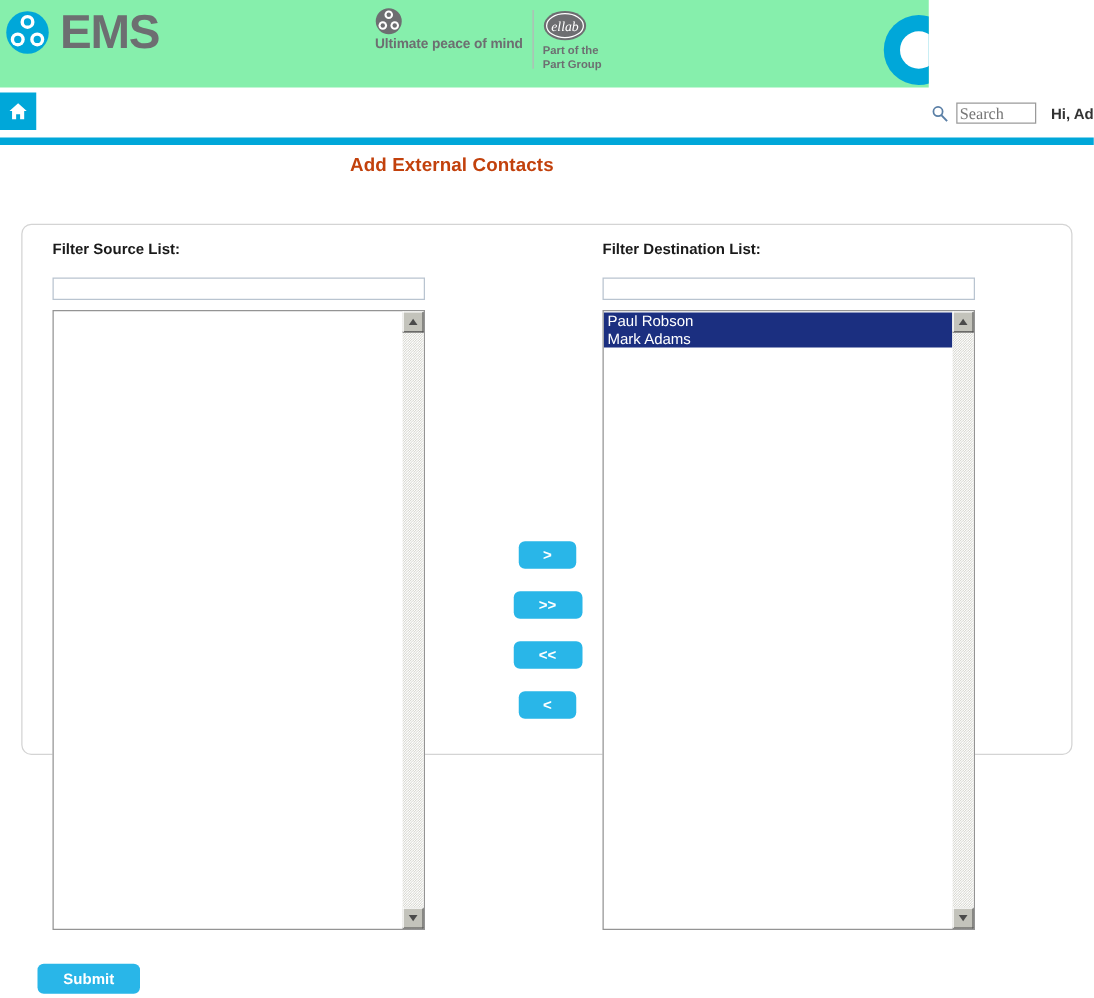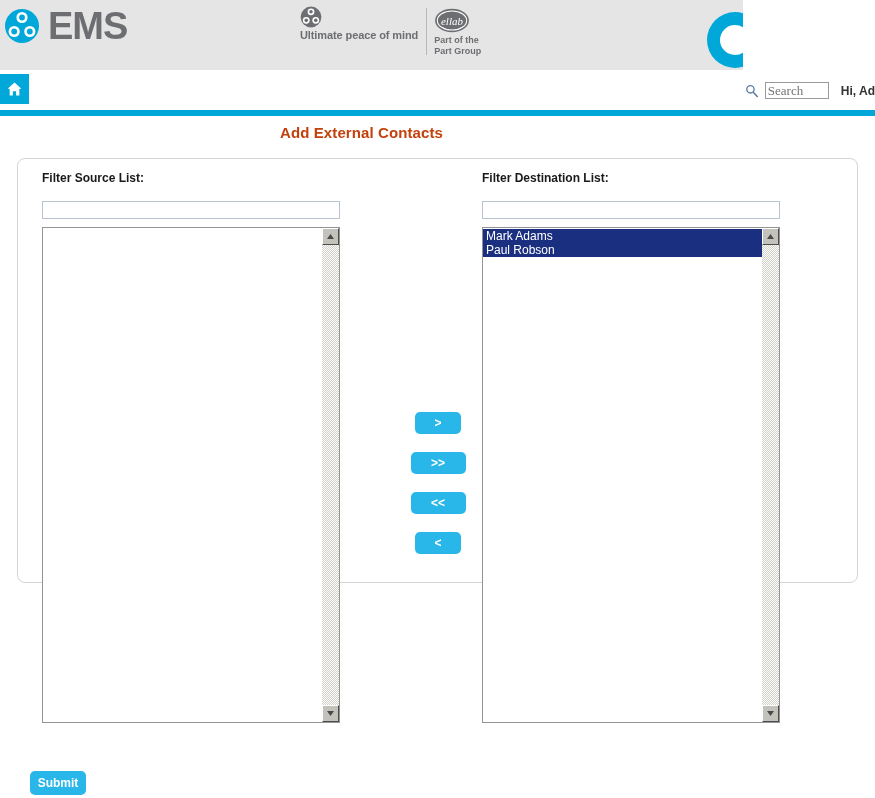--- a/index.html
+++ b/index.html
@@ -8,21 +8,21 @@
     width: 875px; height: 798px;
     background: #ffffff;
     font-family: "Liberation Sans", sans-serif;
     overflow: hidden;
   }
 
   
   #header {
     position: relative;
     width: 743px; height: 70px;
-    background: #e5e5e5;
+    background: #86efac;
     overflow: hidden;
   }
   #ems-logo-group {
     position: absolute; left: 4px; top: 8px;
     display: flex; align-items: center; gap: 8px;
   }
   #ems-mark { width: 36px; height: 36px; display: block; }
   #ems-wordmark {
     font-size: 38px; font-weight: bold; color: #6d6e71;
     letter-spacing: -1px; line-height: 36px;
@@ -95,21 +95,21 @@
   
   #page-title {
     position: absolute; left: 0; top: 124px; width: 723px;
     text-align: center;
     font-size: 15px; font-weight: bold; color: #c2410c;
     letter-spacing: 0.1px;
   }
 
   
   #panel {
-    position: absolute; left: 17px; top: 158px;
+    position: absolute; left: 17px; top: 179px;
     width: 841px; height: 425px;
     background: #ffffff;
     border: 1px solid #d4d4d4;
     border-radius: 8px;
   }
 
   .col-label {
     position: absolute;
     font-size: 12px; font-weight: bold; color: #1a1a1a;
   }
@@ -202,21 +202,21 @@
     height: 22px;
   }
   #btn-move-right { width: 46px; }
   #btn-move-all-right { width: 55px; }
   #btn-move-all-left { width: 55px; }
   #btn-move-left { width: 46px; }
 
   
   #submit-button {
     position: absolute; left: 30px; top: 771px;
-    width: 56px; height: 24px;
+    width: 82px; height: 24px;
     background: #29b6e8; color: #ffffff;
     border: none; border-radius: 5px;
     font-size: 12px; font-weight: bold;
     font-family: "Liberation Sans", sans-serif;
     cursor: pointer;
   }
 </style>
 </head>
 <body>
 
@@ -322,22 +322,22 @@
 
   <div id="transfer-buttons">
     <button class="xfer-btn" id="btn-move-right">&gt;</button>
     <button class="xfer-btn" id="btn-move-all-right">&gt;&gt;</button>
     <button class="xfer-btn" id="btn-move-all-left">&lt;&lt;</button>
     <button class="xfer-btn" id="btn-move-left">&lt;</button>
   </div>
 
   <div class="listbox-wrap" id="listbox-dest">
     <div class="listbox-items" id="dest-items">
+        <div class="list-option selected">Paul Robson</div>
         <div class="list-option selected">Mark Adams</div>
-        <div class="list-option selected">Paul Robson</div>
       </div>
     <div class="sbar">
       <div class="sbtn">
         <svg width="9" height="7" viewBox="0 0 9 7">
             <path d="M4.5 1 L8 6 L1 6 Z" fill="#4a4a4a"></path>
           </svg>
       </div>
       <div class="sbtn">
         <svg width="9" height="7" viewBox="0 0 9 7">
             <path d="M4.5 6 L1 1 L8 1 Z" fill="#4a4a4a"></path>

